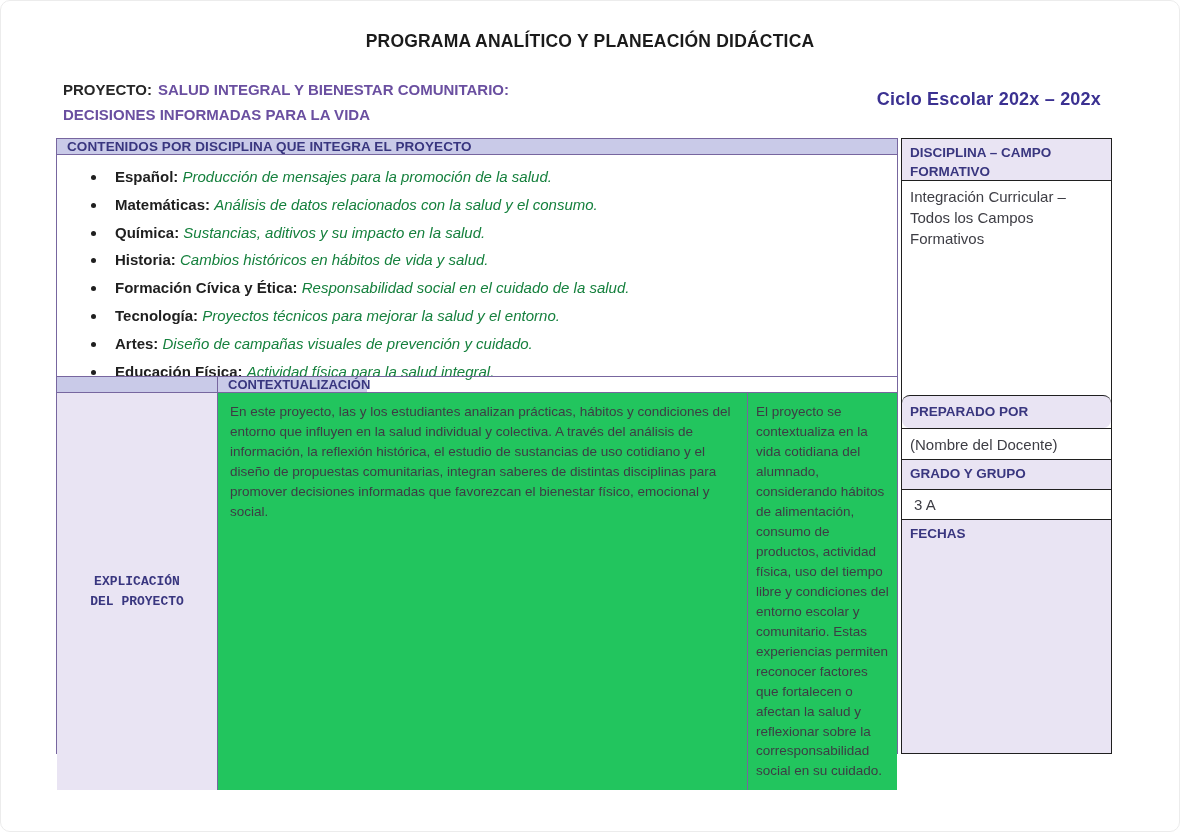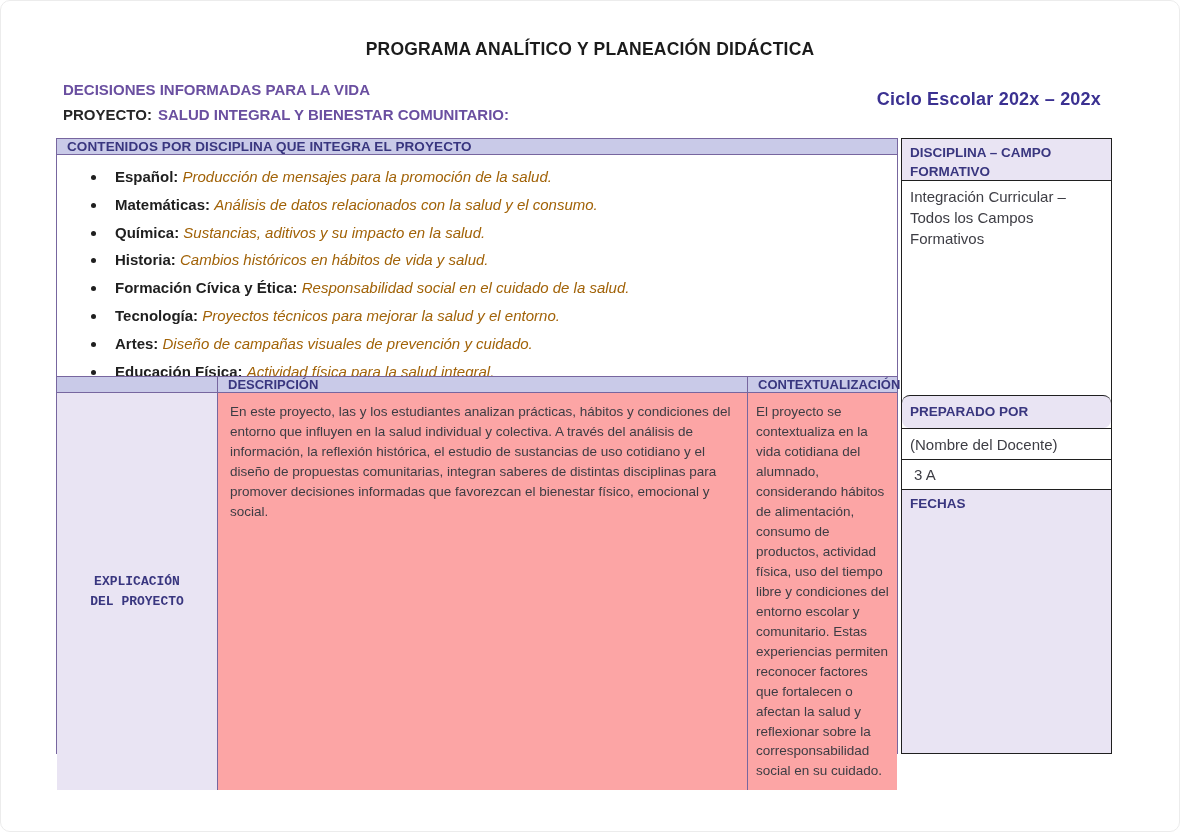--- a/index.html
+++ b/index.html
@@ -2,21 +2,21 @@
 <html style="--periwinkle-header-bg: #c9cae8; --pale-lavender-bg: #e9e4f3; --header-text: #39367f; --accent-purple: #6a4fa0; --ciclo-indigo: #3b3191; --main-border: #77669f; --side-border: #1f1f1f;"><head>
 <meta charset="utf-8">
 <style>
   * { margin:0; padding:0; box-sizing:border-box; }
   html,body { width:1180px; height:832px; background:#fff; font-family:"Liberation Sans", sans-serif; }
   .page{
     position:relative; width:1180px; height:832px; background:#ffffff;
     border:1px solid #ececec; border-radius:10px; overflow:hidden;
   }
   .doc-title{
-    position:absolute; top:38px; left:0; width:100%;
+    position:absolute; top:30px; left:0; width:100%;
     text-align:center; font-size:17.5px; font-weight:bold; color:#1b1b1b; letter-spacing:.2px;
   }
   .proyecto{ position:absolute; left:62px; top:76px; font-size:15px; font-weight:bold; line-height:25px; }
   .proyecto-label{ color:#262626; margin-right:6px; }
   .proyecto-name{ color:var(--accent-purple); }
   .ciclo{
     position:absolute; top:88px; right:78px;
     font-size:18px; font-weight:bold; color:var(--ciclo-indigo); letter-spacing:.2px;
   }
   .tables{ position:absolute; left:55px; top:137px; width:1056px; height:616px; display:flex; gap:3px; }
@@ -28,37 +28,37 @@
   }
   .mt-header{
     height:37px; background:var(--periwinkle-header-bg); color:var(--header-text);
     font-size:13.5px; font-weight:bold; display:flex; align-items:center; padding:0 10px;
     letter-spacing:.1px;
   }
   .mt-bullets{ height:222px; background:#fff; padding:13px 14px 0 50px; border-top:1px solid var(--main-border); }
   .mt-bullets ul{ list-style:disc outside; }
   .mt-bullets li{ font-size:15px; color:#1f1f1f; margin-bottom:9.5px; line-height:1.22; padding-left:8px; }
   .subj{ font-weight:bold; }
-  .descr{ font-style:italic; color:#a16207; }
+  .descr{ font-style:italic; color:#15803d; }
   .mt-row{ display:flex; }
   .mt-subheader{ height:34px; border-top:1px solid var(--main-border); }
   .mt-subheader .cell{
     background:var(--periwinkle-header-bg); color:var(--header-text);
     font-size:13px; font-weight:bold; display:flex; align-items:center; padding:0 10px;
   }
   .mt-body{ flex:1; border-top:1px solid var(--main-border); }
   .c1{ width:160px;font-family:Liberation Mono, monospace; }
   .c2{ width:530px; border-left:1px solid var(--main-border); }
   .c3{ width:150px; border-left:1px solid var(--main-border); }
   .mt-body .c1{
     background:var(--pale-lavender-bg); color:var(--header-text);
     font-size:13px; font-weight:bold; text-align:center;
     display:flex; align-items:center; justify-content:center; padding:0 22px; line-height:1.5;
   }
-  .mt-body .text{ background:#fca5a5; color:#3d3d44; font-size:13.5px; line-height:1.48; padding:9px 12px; }
+  .mt-body .text{ background:#22c55e; color:#3d3d44; font-size:13.5px; line-height:1.48; padding:9px 12px; }
   .mt-body .c3.text{ padding:9px 8px; }
 
   
   .side-table{
     width:211px; height:616px; display:flex; flex-direction:column;
     border:1px solid var(--side-border); background:#fff;
   }
   .st-cell{ padding:5px 8px; }
   .st-hdr{
     background:var(--pale-lavender-bg); color:var(--header-text);
@@ -75,24 +75,24 @@
 </style>
 </head>
 <body>
 
 <div class="page">
 
   <h1 class="doc-title">PROGRAMA ANALÍTICO Y PLANEACIÓN DIDÁCTICA</h1>
 
   <div class="proyecto">
     <div>
-      <span class="proyecto-name">DECISIONES INFORMADAS PARA LA VIDA</span>
+      <span class="proyecto-label">PROYECTO:</span><span class="proyecto-name">SALUD INTEGRAL Y BIENESTAR COMUNITARIO:</span>
     </div>
     <div>
-      <span class="proyecto-label">PROYECTO:</span><span class="proyecto-name">SALUD INTEGRAL Y BIENESTAR COMUNITARIO:</span>
+      <span class="proyecto-name">DECISIONES INFORMADAS PARA LA VIDA</span>
     </div>
   </div>
 
   <div class="ciclo">Ciclo Escolar 202x – 202x</div>
 
   <div class="tables">
 
     <div class="main-table">
       <div class="mt-header">CONTENIDOS POR DISCIPLINA QUE INTEGRA EL PROYECTO</div>
 
@@ -105,34 +105,34 @@
             <li><span class="subj">Historia:</span> <span class="descr">Cambios históricos en hábitos de vida y salud.</span></li>
             <li><span class="subj">Formación Cívica y Ética:</span> <span class="descr">Responsabilidad social en el cuidado de la salud.</span></li>
             <li><span class="subj">Tecnología:</span> <span class="descr">Proyectos técnicos para mejorar la salud y el entorno.</span></li>
             <li><span class="subj">Artes:</span> <span class="descr">Diseño de campañas visuales de prevención y cuidado.</span></li>
             <li><span class="subj">Educación Física:</span> <span class="descr">Actividad física para la salud integral.</span></li>
           </ul>
       </div>
 
       <div class="mt-row mt-subheader">
         <div class="cell c1"></div>
-        <div class="cell c2">DESCRIPCIÓN</div>
         <div class="cell c3">CONTEXTUALIZACIÓN</div>
       </div>
 
       <div class="mt-row mt-body">
         <div class="cell c1">EXPLICACIÓN DEL PROYECTO</div>
         <div class="cell c2 text">En este proyecto, las y los estudiantes analizan prácticas, hábitos y condiciones del entorno que influyen en la salud individual y colectiva. A través del análisis de información, la reflexión histórica, el estudio de sustancias de uso cotidiano y el diseño de propuestas comunitarias, integran saberes de distintas disciplinas para promover decisiones informadas que favorezcan el bienestar físico, emocional y social.</div>
         <div class="cell c3 text">El proyecto se contextualiza en la vida cotidiana del alumnado, considerando hábitos de alimentación, consumo de productos, actividad física, uso del tiempo libre y condiciones del entorno escolar y comunitario. Estas experiencias permiten reconocer factores que fortalecen o afectan la salud y reflexionar sobre la corresponsabilidad social en su cuidado.</div>
       </div>
     </div>
 
     <div class="side-table">
       <div class="st-cell st-hdr st-r1">DISCIPLINA – CAMPO FORMATIVO</div>
       <div class="st-cell st-val st-r2">Integración Curricular – Todos los Campos Formativos</div>
       <div class="st-cell st-hdr st-r3">PREPARADO POR</div>
       <div class="st-cell st-val st-r4">(Nombre del Docente)</div>
+      <div class="st-cell st-hdr st-r5">GRADO Y GRUPO</div>
       <div class="st-cell st-val st-r6">3 A</div>
       <div class="st-cell st-hdr st-r7">FECHAS</div>
     </div>
 
   </div>
 </div>
 
 </body></html>

